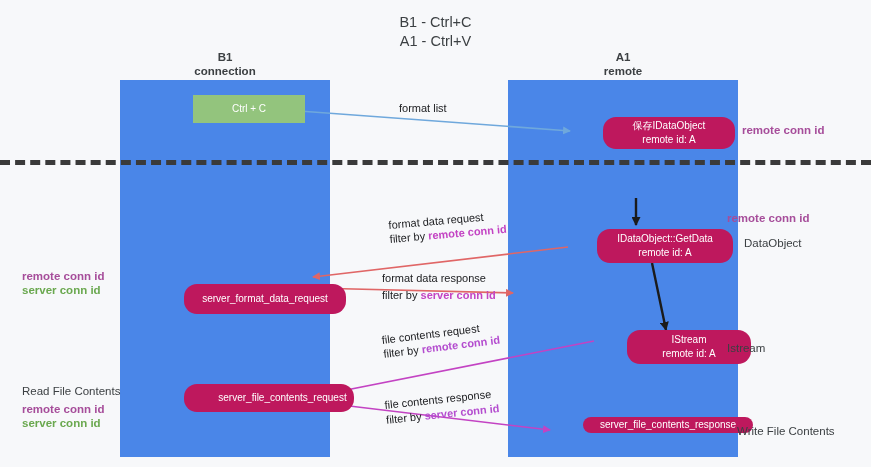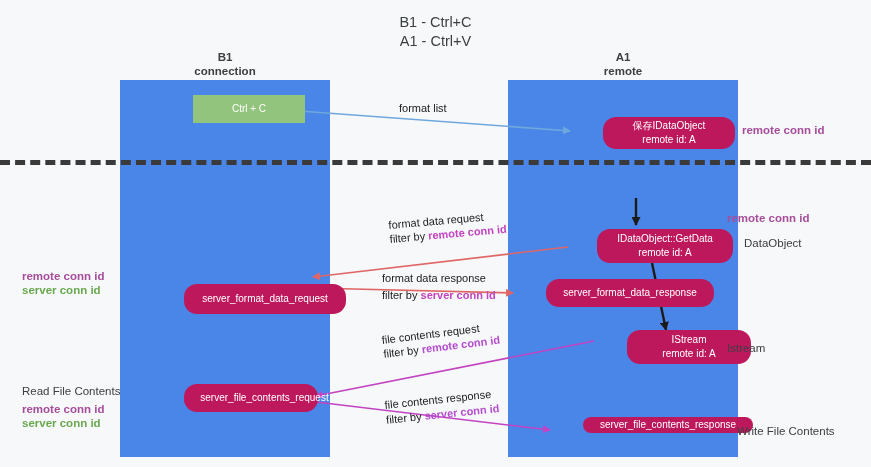--- a/index.html
+++ b/index.html
@@ -143,26 +143,25 @@
 
   <div class="node orange" style="left:570px; top:117px; width:132px; height:32px;">保存IDataObject
 remote id: A</div>
 
 
   <div class="node orange" style="left:564px; top:229px; width:136px; height:34px;">IDataObject::GetData
 remote id: A</div>
 
   <div class="node orange" style="left:151px; top:284px; width:162px; height:30px;">server_format_data_request</div>
 
-  <div class="node orange" style="left:513px; top:279px; width:168px; height:28px;">server_format_data_response</div>
 
   <div class="node orange" style="left:594px; top:330px; width:124px; height:34px;">IStream
 remote id: A</div>
 
-  <div class="node orange" style="left:151px; top:384px; width:134px; height:28px;padding-left:27px;">server_file_contents_request</div>
+  <div class="node orange" style="left:151px; top:384px; width:170px; height:28px;padding-left:27px;">server_file_contents_request</div>
 
   <div class="node orange" style="left:550px; top:417px; width:170px; height:16px;">server_file_contents_response</div>
 
   <div class="edgelabel" style="left:399px; top:102px; transform: rotate(0deg);">
     <span>format list</span>
   </div>
 
   <div class="edgelabel" style="left:388px; top:219px; transform: rotate(-5deg);">
     <div>format data request</div>
     <div style="margin-top:2px;">

